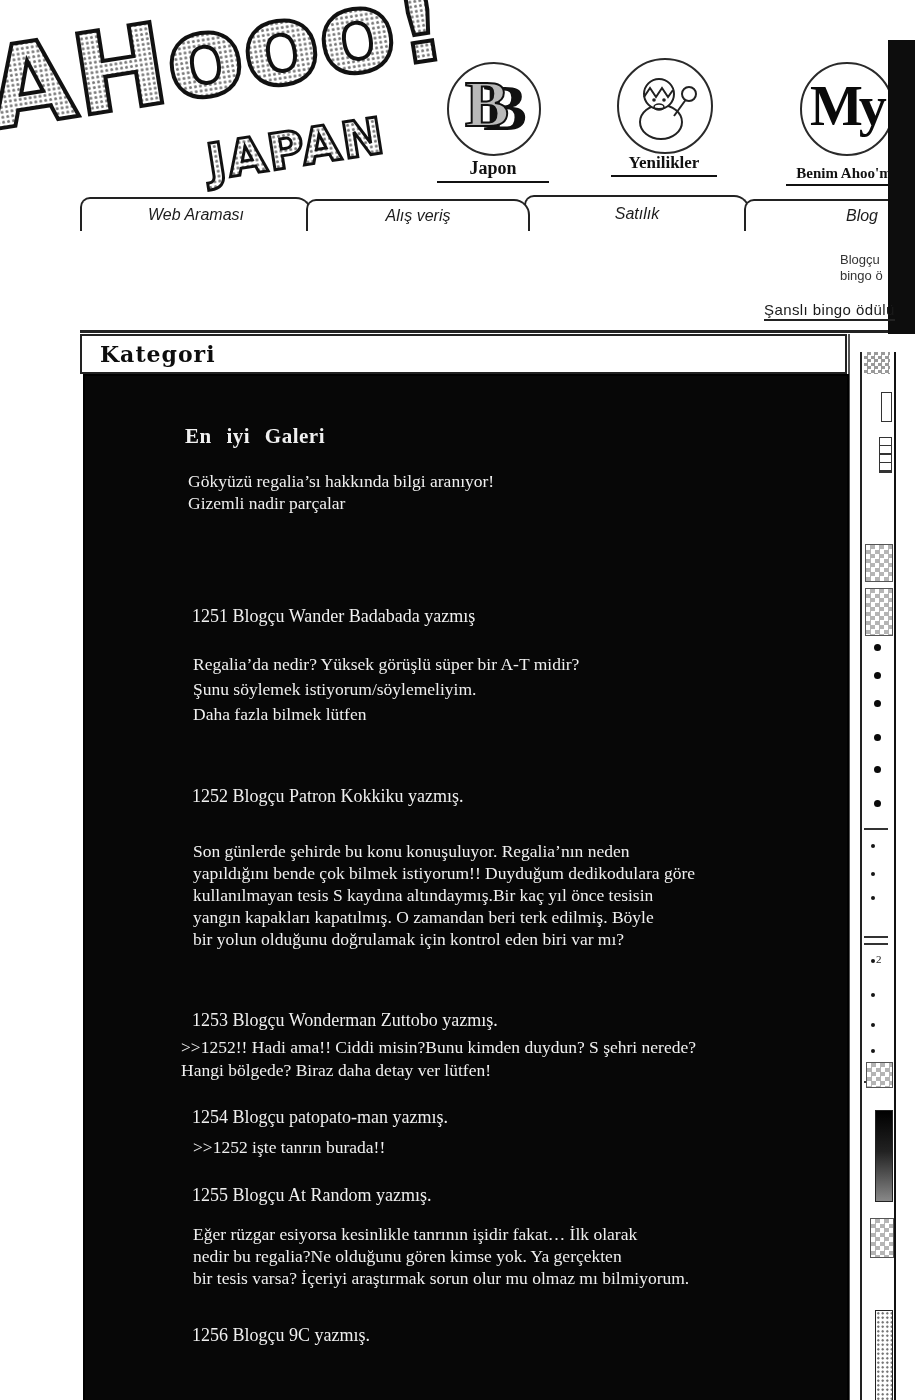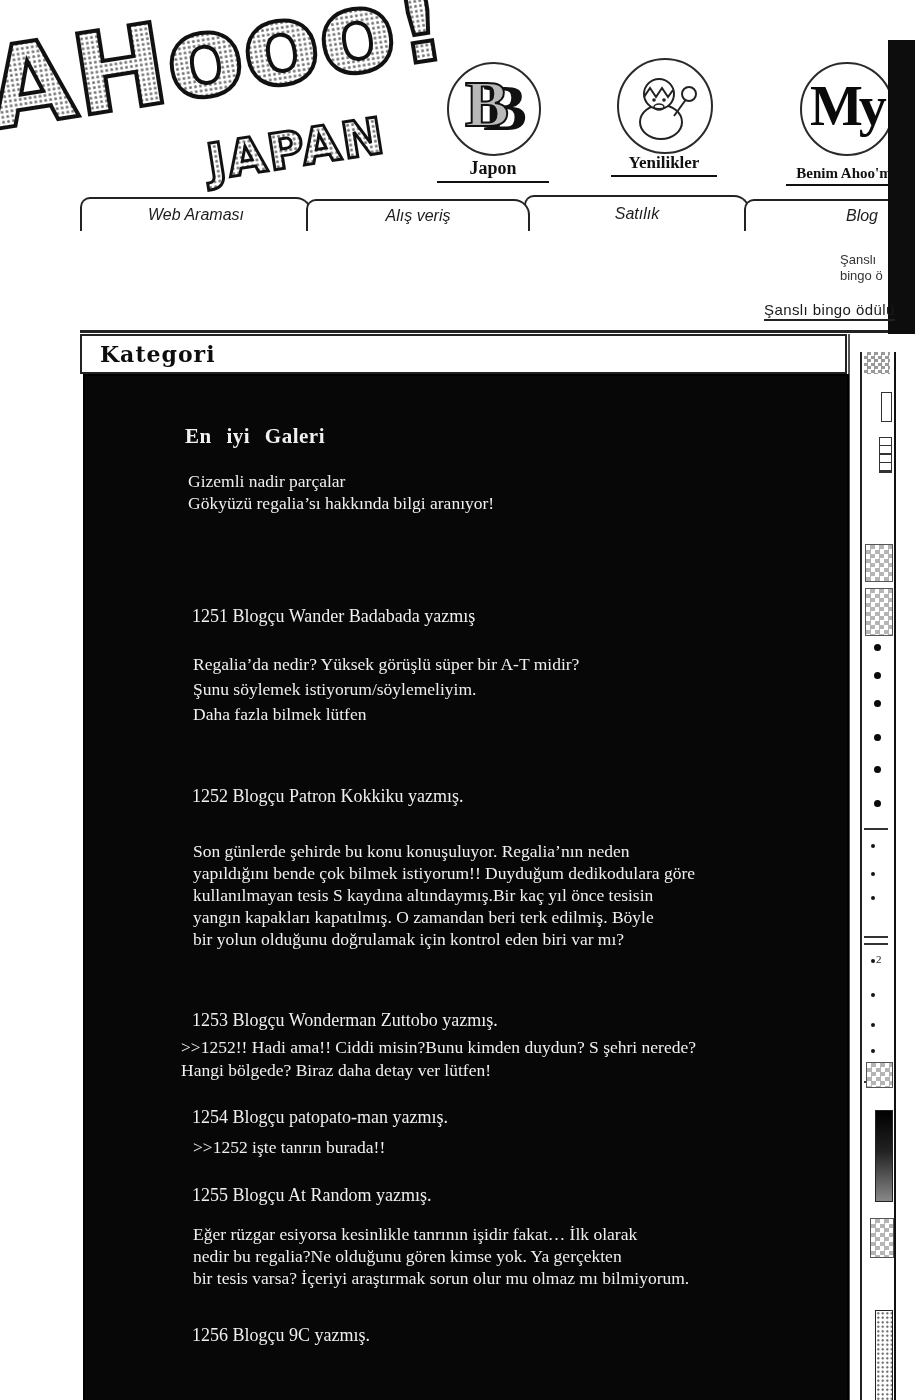--- a/index.html
+++ b/index.html
@@ -236,35 +236,35 @@
       <div class="bingo-cell b">★</div>
       <div class="bingo-cell s checker">★</div>
       <div class="bingo-cell c checker"></div>
       <div class="bingo-cell s checker">★</div>
       <div class="bingo-cell c checker"></div>
       <div class="bingo-cell b">★</div>
       <div class="bingo-cell s checker">★</div>
       <div class="bingo-cell c checker"></div>
     </div>
   <div id="bingo-side">
-    <div>Şanslı</div>
+    <div>Blogçu</div>
     <div>bingo ö</div>
   </div>
   <div id="bingo-label">Şanslı bingo ödülü</div>
 
   <div id="category-bar">
     <span>Kategori</span>
   </div>
   <div id="frame-line"></div>
 
   <div id="panel">
     <div class="abs" id="forum-heading">En iyi Galeri</div>
     <div class="abs" id="forum-sub">
+      <div>Gökyüzü regalia’sı hakkında bilgi aranıyor!</div>
       <div>Gizemli nadir parçalar</div>
-      <div>Gökyüzü regalia’sı hakkında bilgi aranıyor!</div>
     </div>
 
     <div class="abs post-header" style="left:107px;top:230px">1251 Blogçu Wander Badabada yazmış</div>
     <div class="abs post-body" style="left:108px;top:276px;line-height:25px">
       <div>Regalia’da nedir? Yüksek görüşlü süper bir A-T midir?</div>
       <div>Şunu söylemek istiyorum/söylemeliyim.</div>
       <div>Daha fazla bilmek lütfen</div>
     </div>
 
     <div class="abs post-header" style="left:107px;top:410px">1252 Blogçu Patron Kokkiku yazmış.</div>

